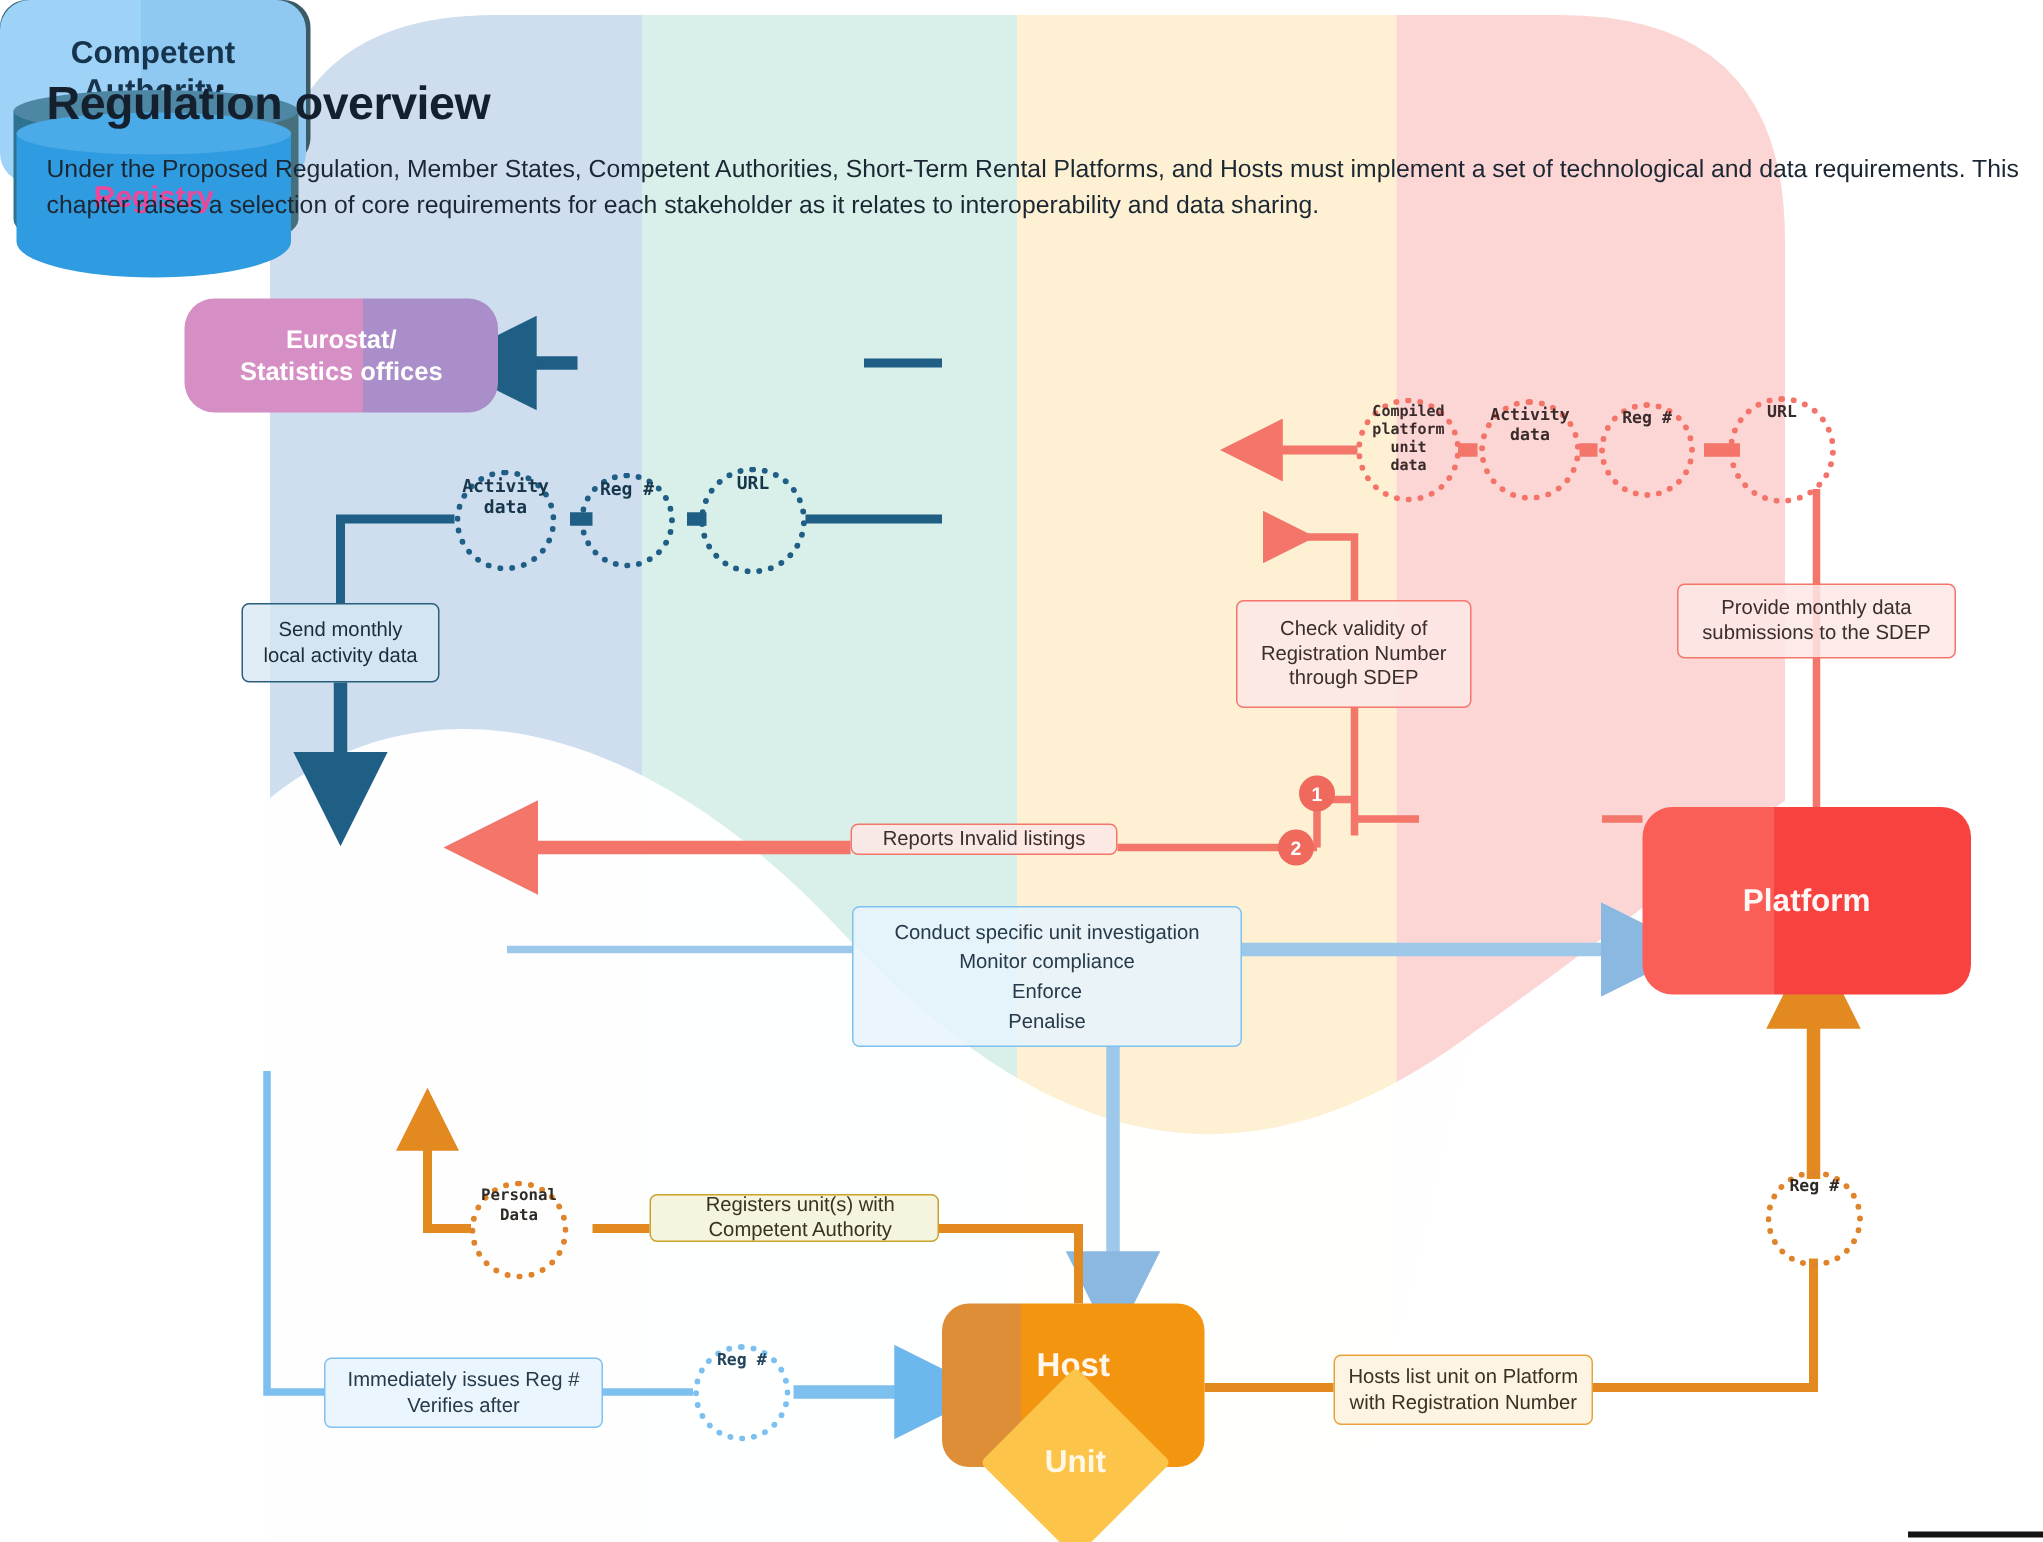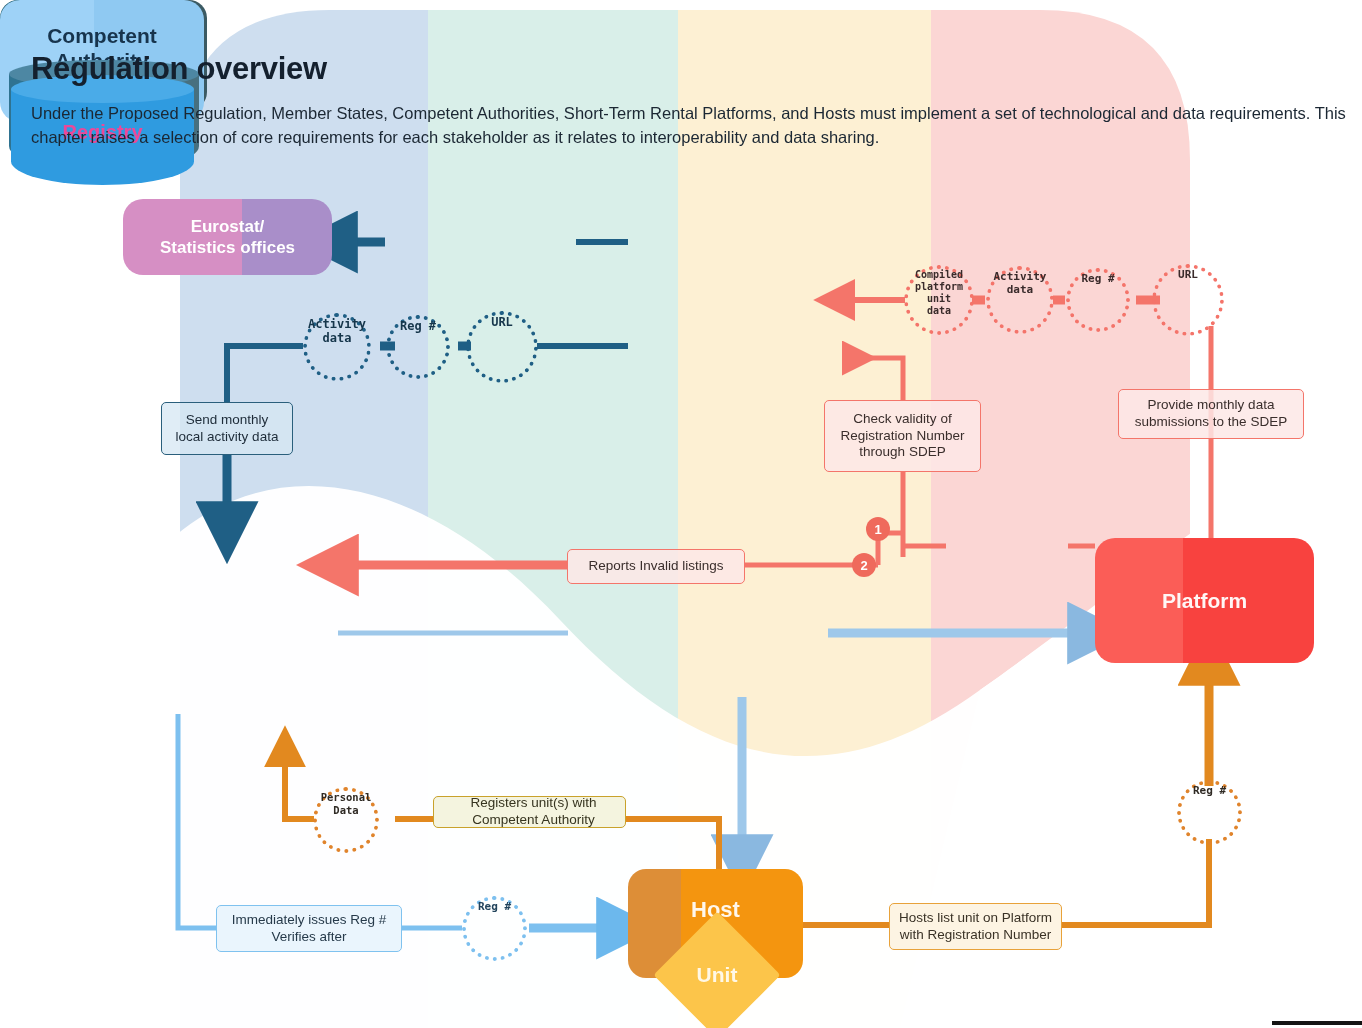--- a/index.html
+++ b/index.html
@@ -298,24 +298,27 @@
 
   <div class="label-box lb-red" style="left:824px;top:400px;width:157px;height:72px;">
     <span>Check validity of Registration Number through SDEP</span>
     </div>
 
   <div class="label-box lb-red" style="left:1118px;top:389px;width:186px;height:50px;">
     <span>Provide monthly data submissions to the SDEP</span>
     </div>
 
 
-  <div class="label-box lb-red" style="left:567px;top:549px;width:178px;height:35px;">
+  <div class="label-box lb-red" style="left:567px;top:549px;width:178px;height:21px;">
     <span>Reports Invalid listings</span>
     </div>
 
+  <div class="label-box lb-blue-light nl" style="left:568px;top:604px;width:260px;height:94px;line-height:1.45;">
+    <span class="nl">Conduct specific unit investigation<br>Monitor compliance<br>Enforce<br>Penalise</span>
+    </div>
 
   <div class="label-box lb-olive" style="left:433px;top:796px;width:193px;height:32px;padding-left:16px;">
     <span>Registers unit(s) with Competent Authority</span>
     </div>
 
   <div class="label-box lb-blue-light nl" style="left:216px;top:905px;width:186px;height:47px;">
     <span class="nl">Immediately issues Reg #<br>Verifies after</span>
     </div>
 
   <div class="label-box lb-orange" style="left:889px;top:903px;width:173px;height:47px;">

